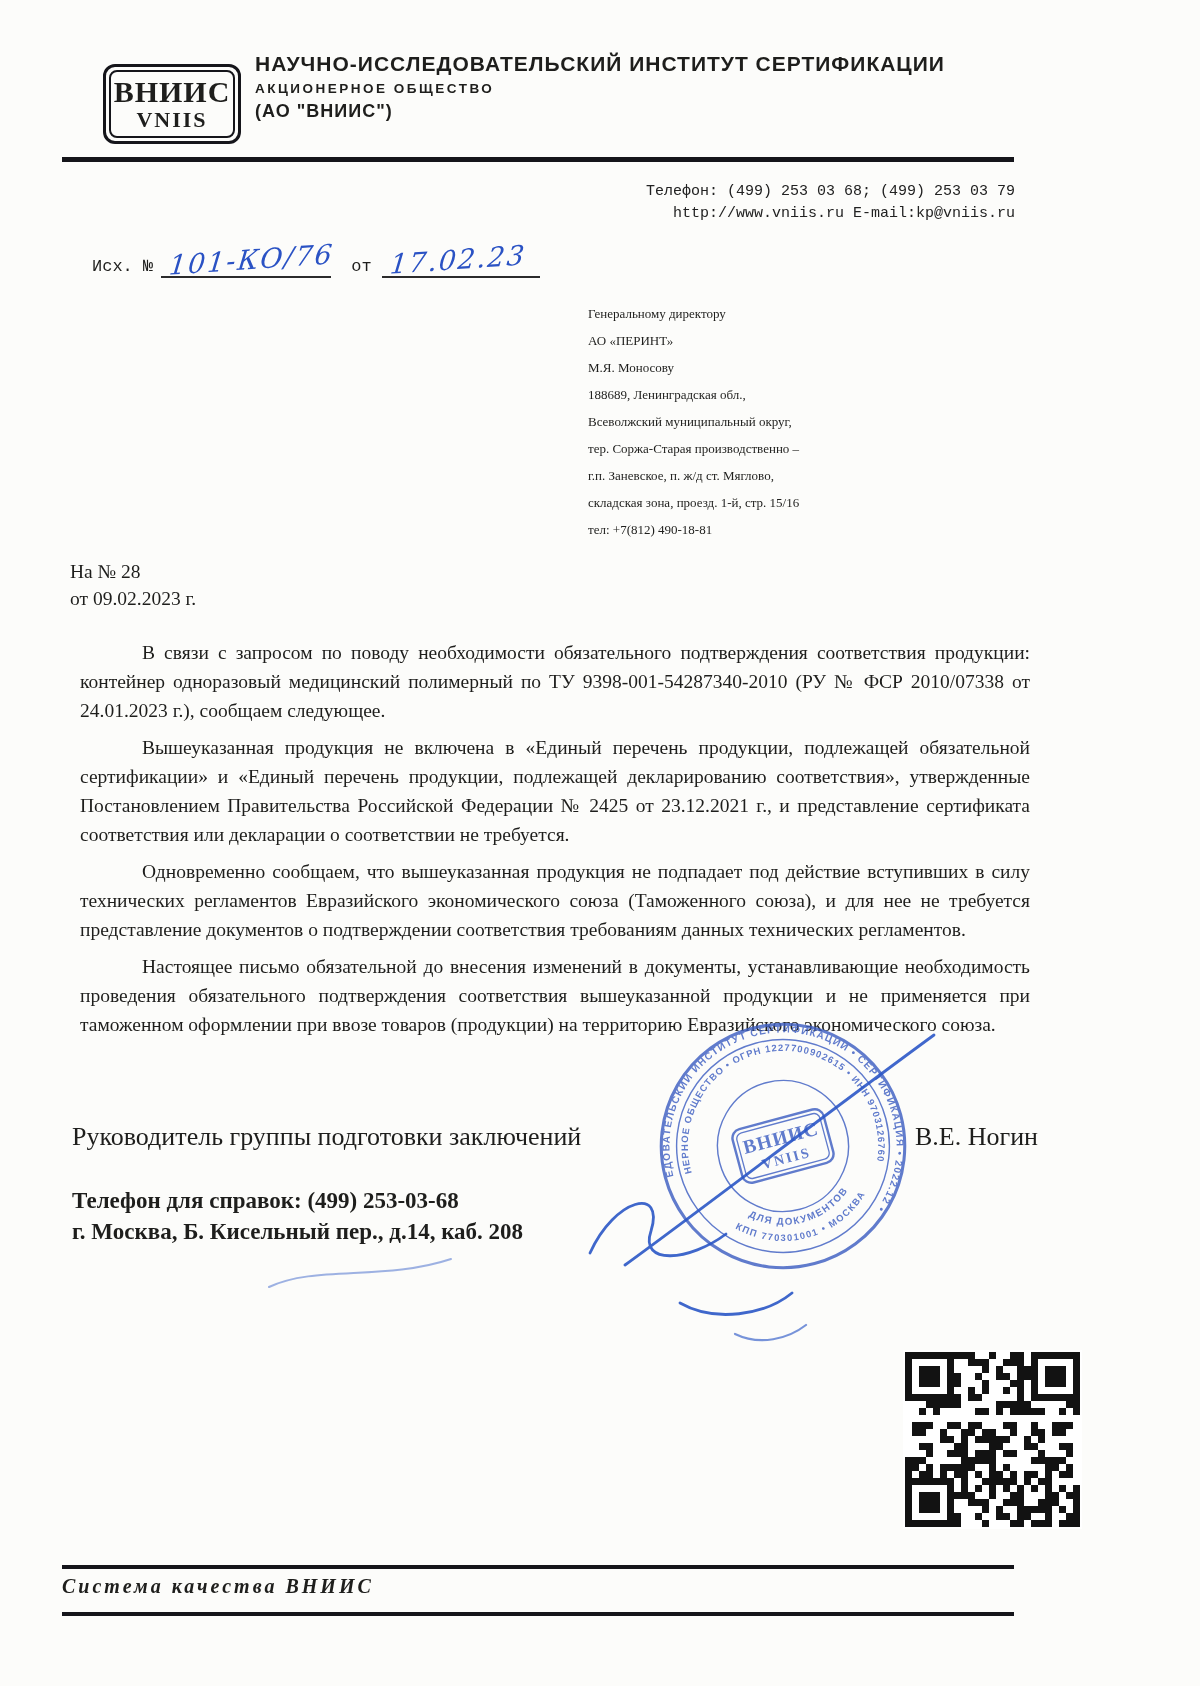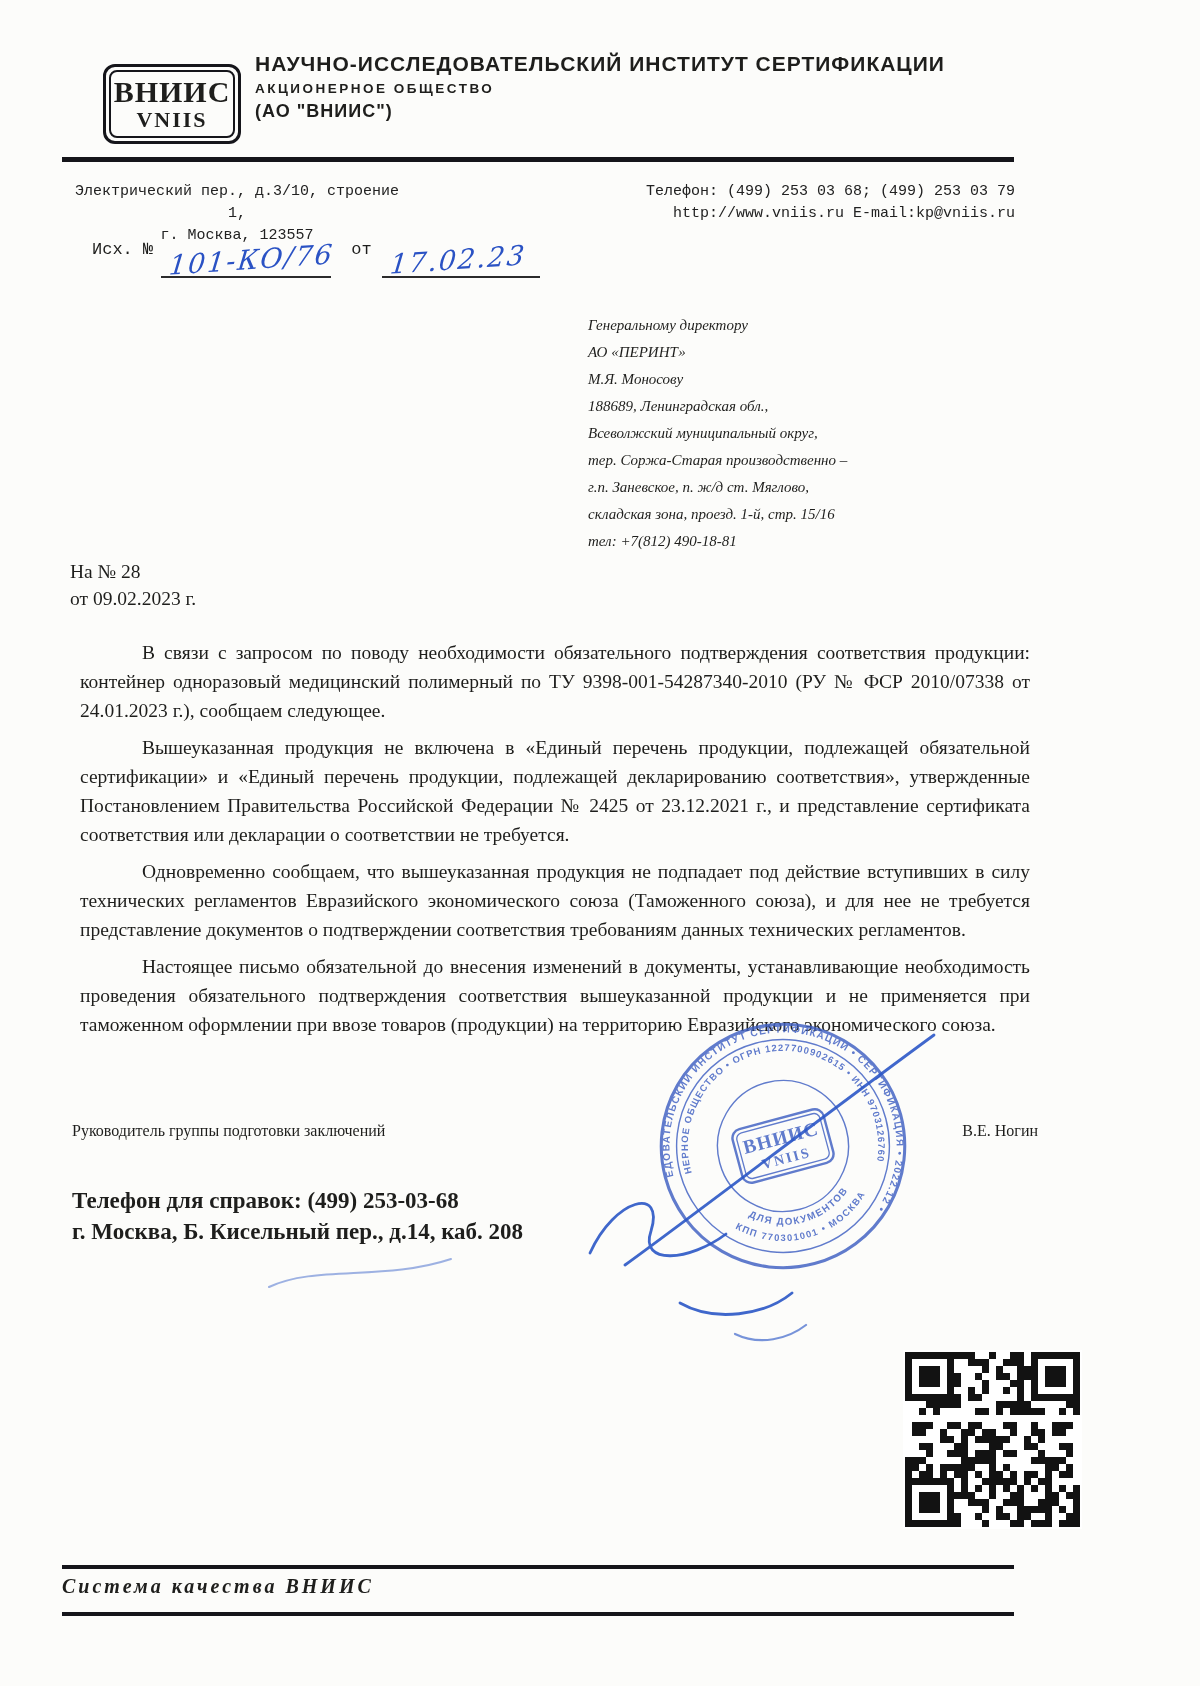--- a/index.html
+++ b/index.html
@@ -26,41 +26,41 @@
   .org-short{ font-size:18px; font-weight:bold; letter-spacing:1px; margin-top:5px; }
   .rule{ position:absolute; left:62px; width:952px; background:#15151a; }
   .rule-top{ top:157px; height:5px; }
   .rule-foot1{ top:1565px; height:3.5px; }
   .rule-foot2{ top:1612px; height:3.5px; }
   
   .addr{ position:absolute; top:181px; font-family:"Liberation Mono",monospace; font-size:15px; line-height:22px; color:#222; }
   .addr-left{ left:62px; width:350px; text-align:center; }
   .addr-right{ left:630px; width:385px; text-align:right; }
   
-  .ref-row{ position:absolute; left:92px; top:240px; height:38px; display:flex; }
+  .ref-row{ position:absolute; left:92px; top:240px; height:38px; display:flex; align-items:flex-end; }
   .mono-label{ font-family:"Liberation Mono",monospace; font-size:17px; padding-bottom:2px; }
   .blank{ position:relative; display:inline-block; border-bottom:2px solid #2b2b2b; height:100%; }
   .blank1{ width:170px; margin-left:8px; }
   .lbl-ot{ margin-left:20px; }
   .blank2{ width:158px; margin-left:10px; }
   .hw{
     position:absolute; left:8px; bottom:1px;
     font-family:"DejaVu Serif",serif; font-style:italic;
     color:#2a52c4; font-size:27px; letter-spacing:2px; white-space:nowrap;
     transform:rotate(-4deg) skewX(-10deg);
   }
   
-  .recipient{ position:absolute; left:588px; top:312px; font-size:15px; line-height:27px;font-style:italic; }
+  .recipient{ position:absolute; left:588px; top:300px; font-size:13px; line-height:27px; }
   
   .inref{ position:absolute; left:70px; top:558px; font-size:19.5px; line-height:27px; }
   
   .body-text{ position:absolute; left:72px; top:630px; width:966px; font-size:19.5px; line-height:29px; text-align:justify; }
   .body-text p{ text-indent:62px; margin:8px; }
   
-  .sign-row{ position:absolute; left:72px; top:1122px; width:966px; display:flex; justify-content:space-between; font-size:16px;gap:44px; }
+  .sign-row{ position:absolute; left:72px; top:1122px; width:966px; display:flex; justify-content:space-between; font-size:26px;gap:44px; }
   
   .contact-block{ position:absolute; left:72px; top:1185px; font-size:23px; font-weight:bold; line-height:31px; }
   
   .stamp{ position:absolute; left:650px; top:1013px; width:266px; height:266px; opacity:.82; }
   .sign-svg{ position:absolute; left:530px; top:1003px; width:440px; height:350px; }
   .scribble-svg{ position:absolute; left:265px; top:1253px; width:190px; height:45px; }
   
   .qr-wrap{ position:absolute; left:903px; top:1350px; width:179px; height:179px; background:#fff; padding:2px; }
   
   .footer-text{
@@ -81,24 +81,20 @@
   </div>
 
   <div class="org-title">
     <div class="org-name">НАУЧНО-ИССЛЕДОВАТЕЛЬСКИЙ  ИНСТИТУТ СЕРТИФИКАЦИИ</div>
     <div class="org-type">АКЦИОНЕРНОЕ  ОБЩЕСТВО</div>
     <div class="org-short">(АО  "ВНИИС")</div>
   </div>
 
   <div class="rule rule-top"></div>
 
-  <div class="addr addr-left">
-    <div>Электрический пер., д.3/10, строение 1,</div>
-    <div>г. Москва, 123557</div>
-  </div>
   <div class="addr addr-right">
     <div>Телефон: (499) 253 03 68; (499) 253 03 79</div>
     <div>http://www.vniis.ru  E-mail:kp@vniis.ru</div>
   </div>
 
   <div class="ref-row">
     <span class="mono-label">Исх. №</span>
     <span class="blank blank1">
       <span class="hw">101-КО/76</span>
     </span>

